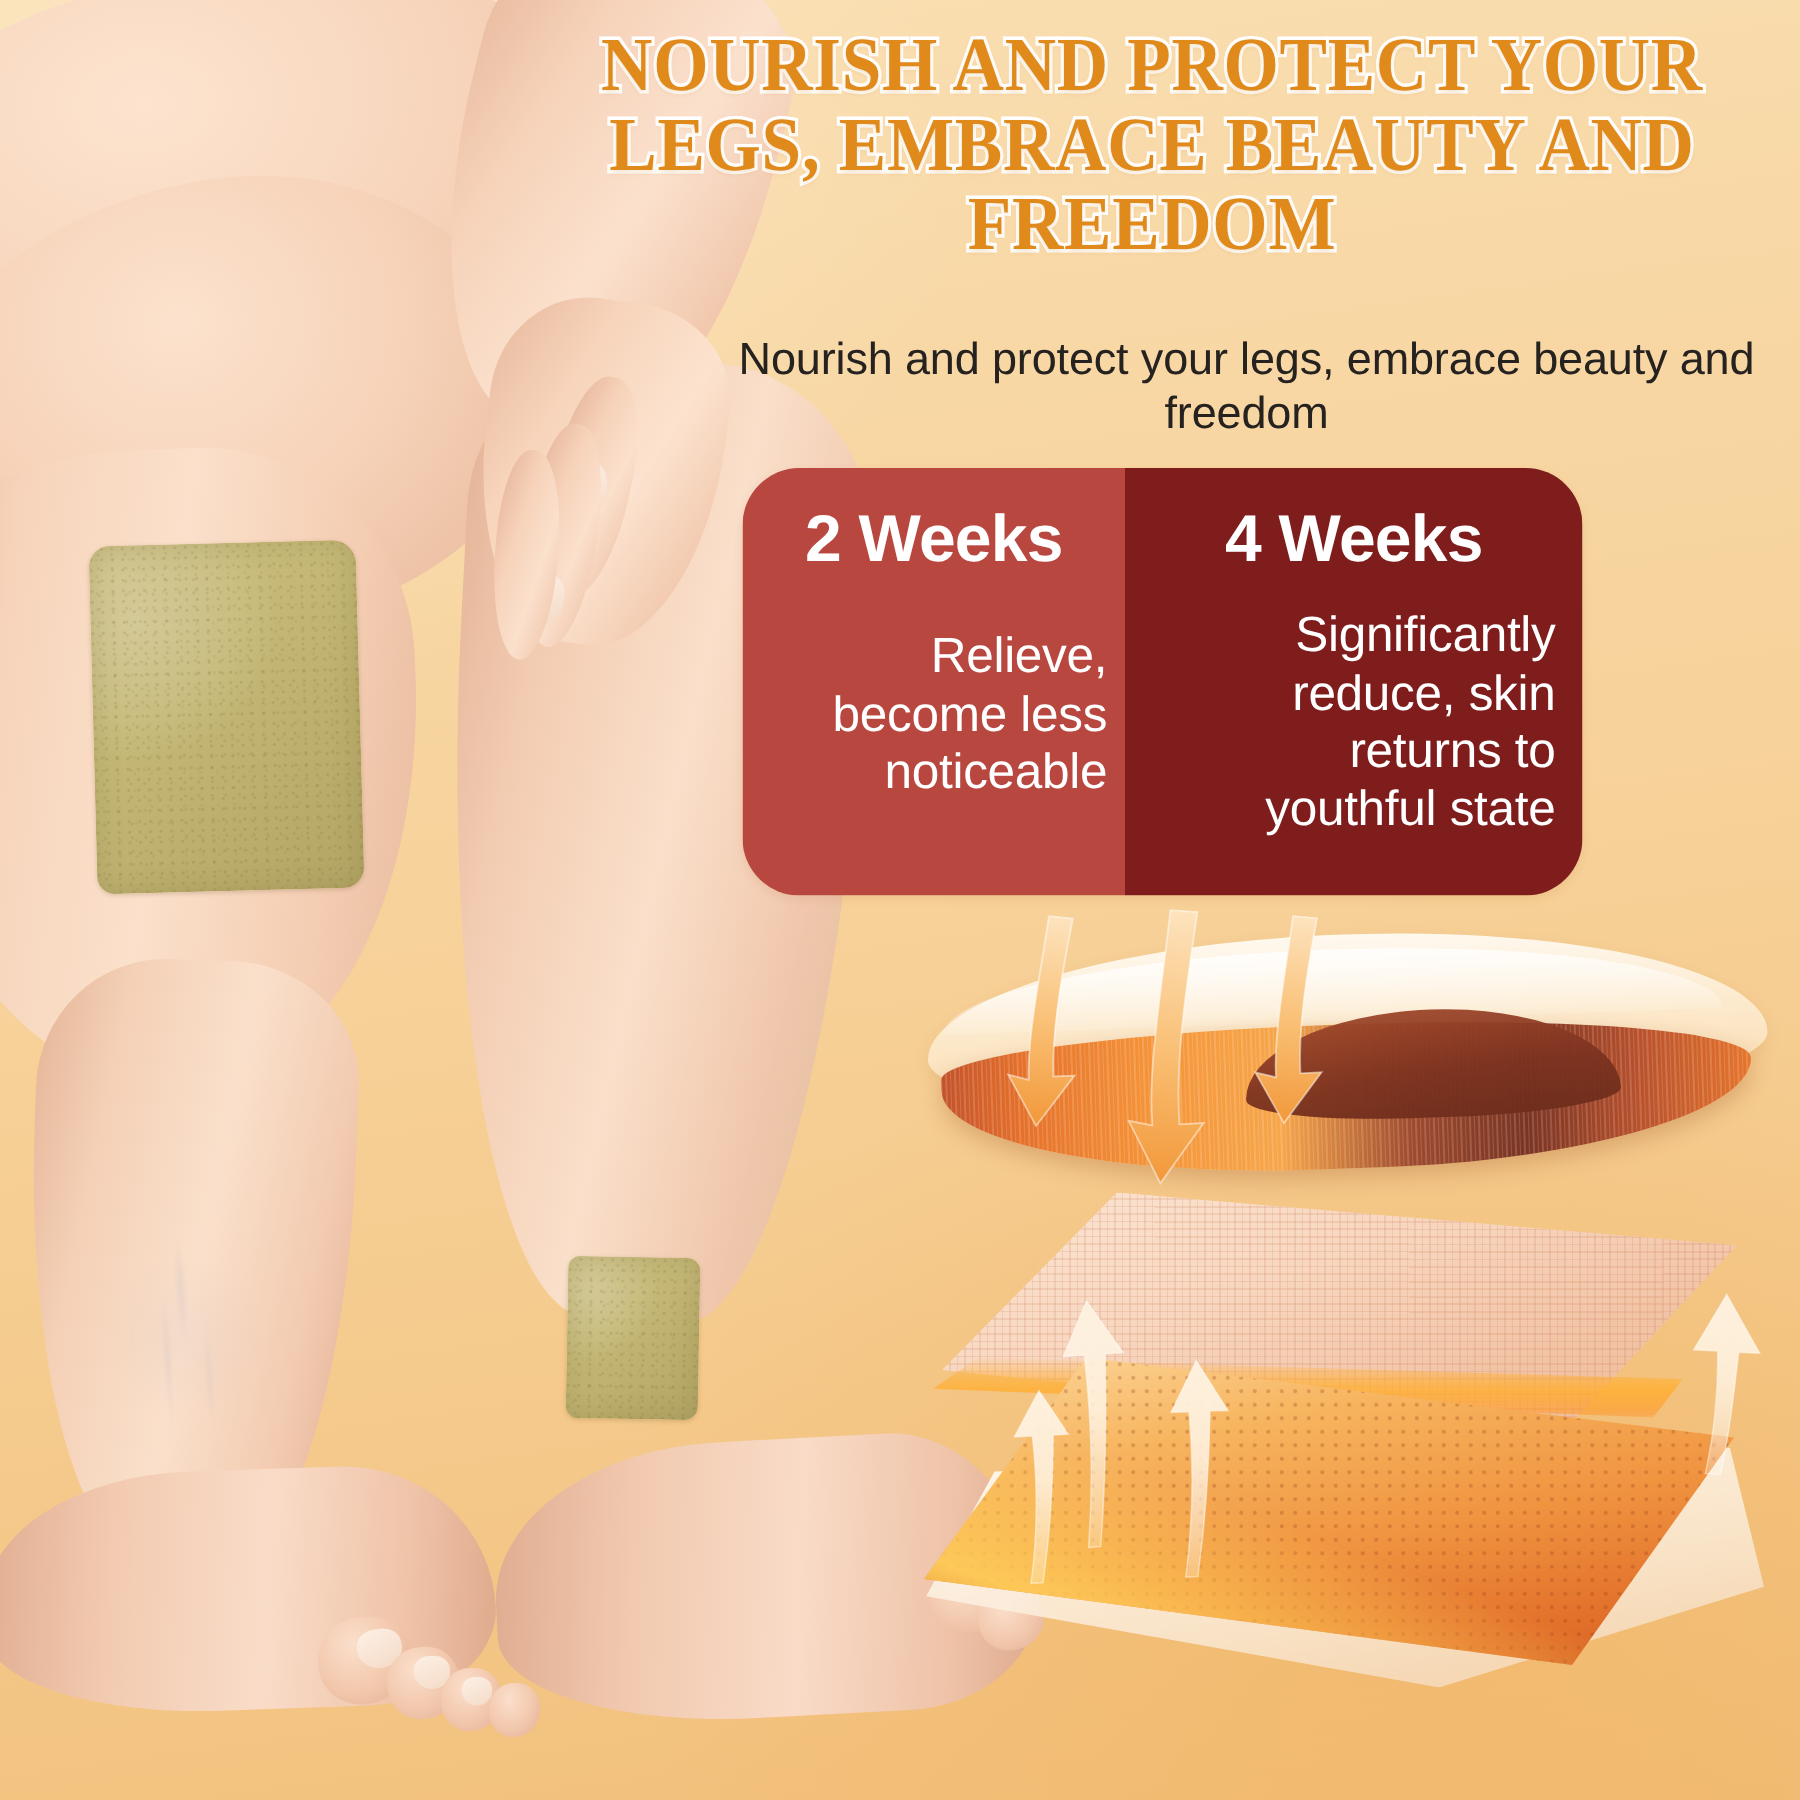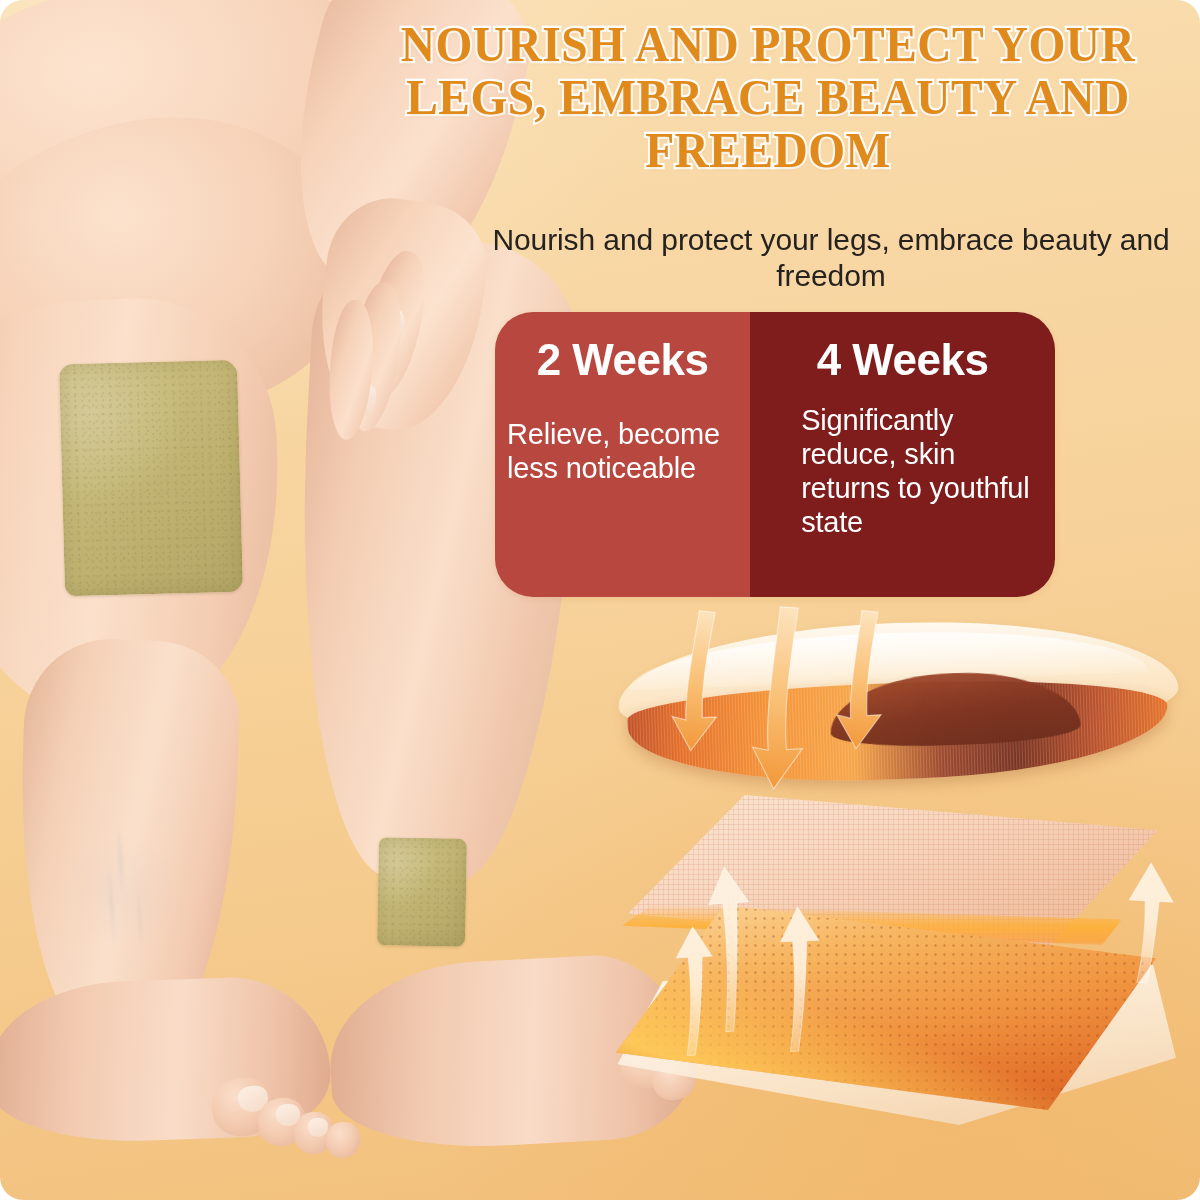--- a/index.html
+++ b/index.html
@@ -7,21 +7,20 @@
     padding: 0;
     background: #ffffff;
   }
   .stage {
     position: relative;
     width: 1200px;
     height: 1200px;
     overflow: hidden;
     font-family: "Liberation Sans", sans-serif;
     background: linear-gradient(176deg, #f9dcae 0%, #f7d6a3 28%, #f6cf98 58%, #f4c98e 80%, #f2c establishing 100%);
-    border-radius: 23px;
   }
   
   .bg {
     position: absolute;
     inset: 0;
     background: linear-gradient(172deg,
         #fae0b4 0%,
         #f8d8a6 22%,
         #f7d39c 45%,
         #f5cb8e 68%,
@@ -246,23 +245,23 @@
   }
   .panel-title {
     color: #ffffff;
     font-size: 44px;
     font-weight: 700;
     line-height: 1;
     letter-spacing: -0.5px;
   }
   .panel-body {
     color: #ffffff;
-    font-size: 29px;
+    font-size: 33px;
     line-height: 1.17;
-    text-align: left;
+    text-align: right;
     letter-spacing: -0.2px;
   }
   .panel-left .panel-body { margin-top: 36px; }
   .panel-right .panel-body { margin-top: 22px; margin-left: 33px; }
 
   
   .product-ill {
     position: absolute;
     left: 600px; top: 605px;
     width: 600px; height: 500px;

